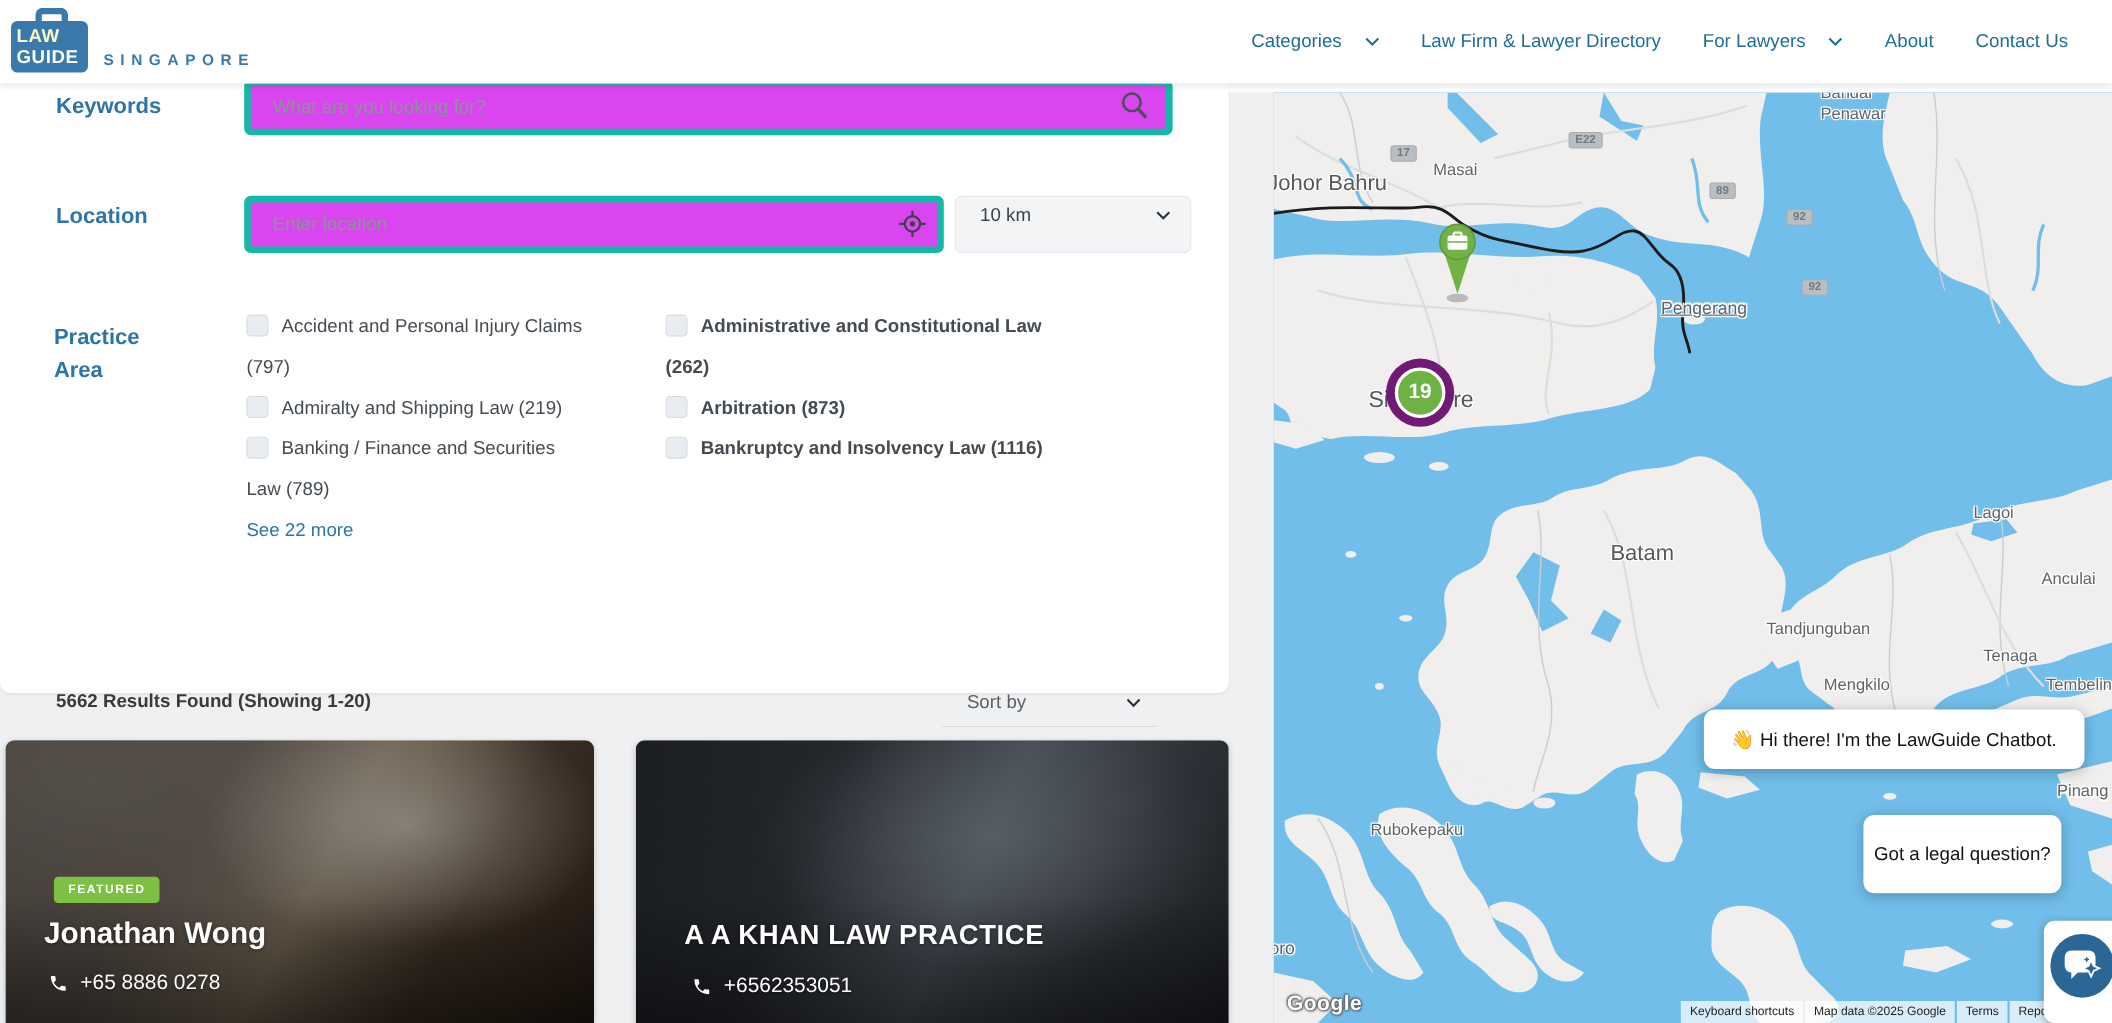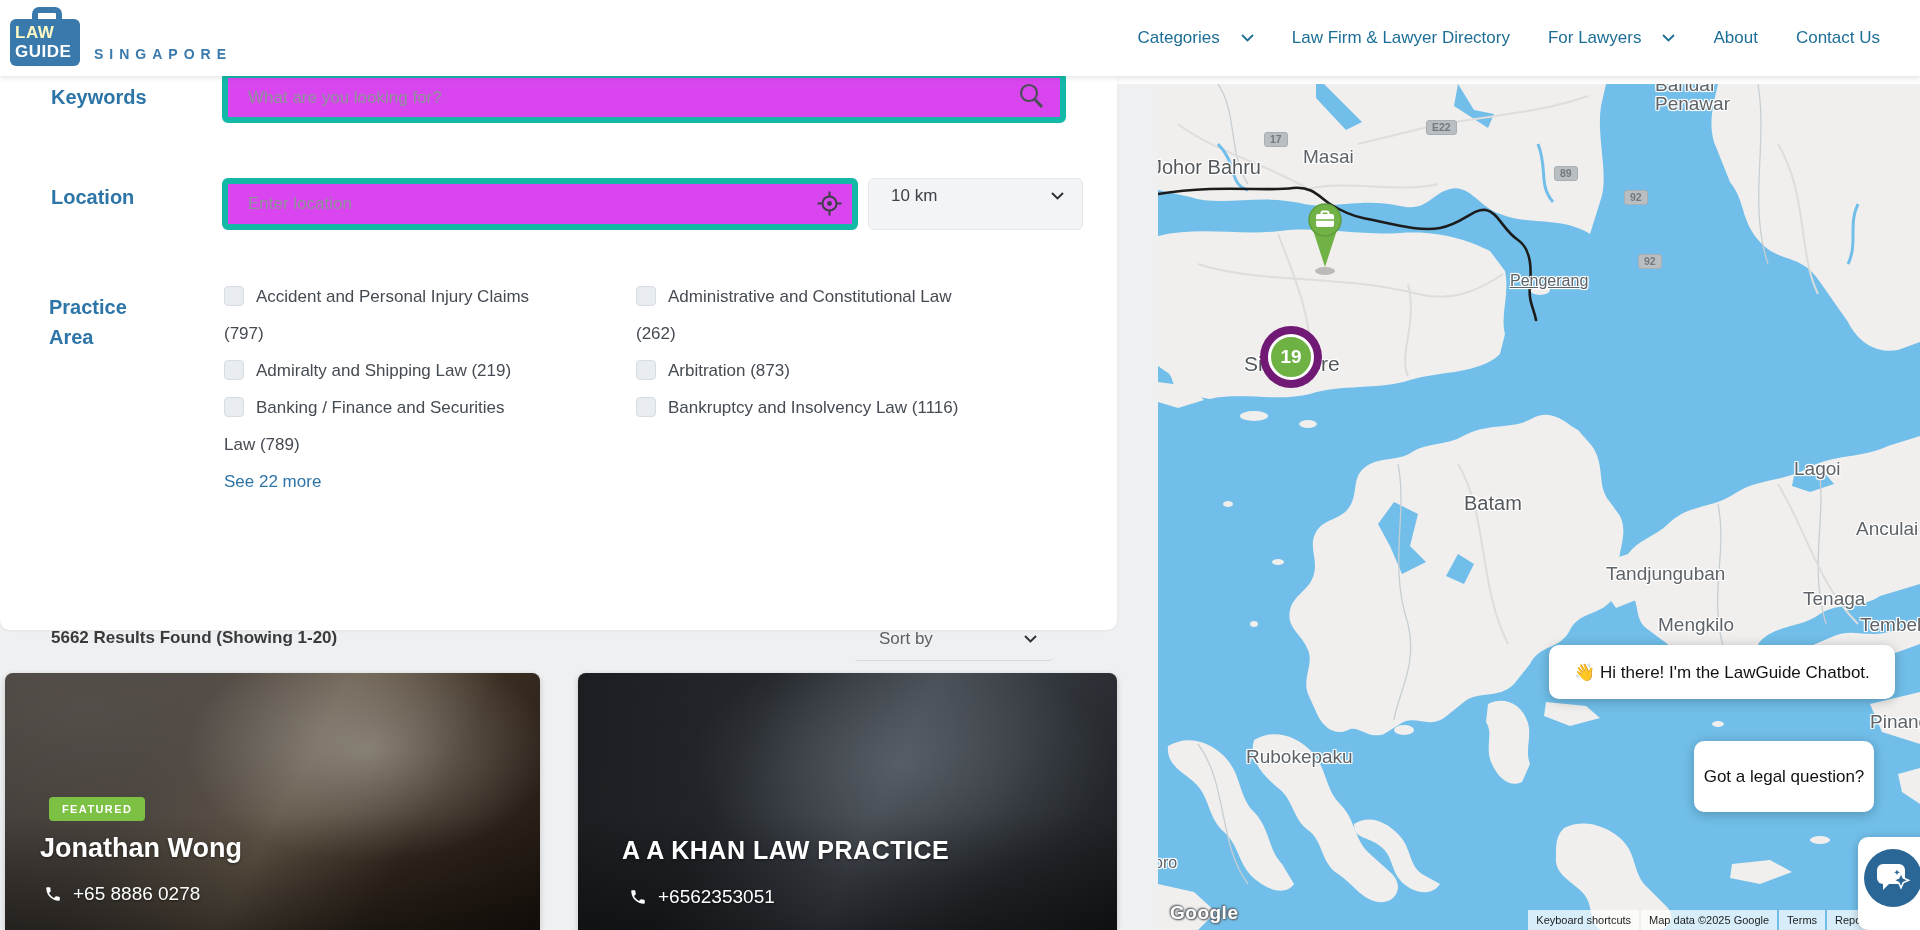--- a/index.html
+++ b/index.html
@@ -73,21 +73,21 @@
     color:#fff; font-size:19px; text-shadow:0 1px 2px rgba(0,0,0,.5); }
   .card2 .card-phone { left:51px; top:213px; }
 
   
   .map { position:absolute; left:1158px; top:84px; width:762px; height:846px;
     background:#70bee9; overflow:hidden; z-index:1; }
   .map svg.base { position:absolute; left:0; top:0; }
   .map-label { position:absolute; white-space:nowrap; z-index:3;
     text-shadow:-1px -1px 0 #fff,1px -1px 0 #fff,-1px 1px 0 #fff,1px 1px 0 #fff,0 0 3px #fff; }
   .lab-city { font-size:20px; font-weight:500; color:#53585d; }
-  .lab-town { font-size:19px; color:#5d6368; }
+  .lab-town { font-size:15px; color:#5d6368; }
   .roadbadge { position:absolute; background:#b9bec2; color:#73797d; border:1px solid #a9aeb2;
     font-size:10.5px; font-weight:bold; padding:0px 5px; border-radius:3px; line-height:13px; z-index:3; }
 
   .pin { position:absolute; left:150px; top:119px; width:34px; height:72px; z-index:6; }
   .cluster { position:absolute; left:102px; top:242px; width:62px; height:62px; border-radius:50%;
     background:#701a75; display:flex; align-items:center; justify-content:center; z-index:6; cursor:pointer; }
   .cluster-inner { width:46px; height:46px; border-radius:50%; background:#6fb244; border:3px solid #fff;
     display:flex; align-items:center; justify-content:center; color:#fff; font-size:19px; font-weight:bold; }
 
   .gattr { position:absolute; right:-16px; bottom:0; display:flex; gap:2px; z-index:8; }
@@ -325,21 +325,21 @@
       </label>
       <label class="pa-item">
         <span class="cb"></span><span>Admiralty and Shipping Law (219)</span>
       </label>
       <label class="pa-item">
         <span class="cb"></span><span>Banking / Finance and Securities Law (789)</span>
       </label>
       <span class="see-more">See 22 more</span>
     </div>
 
-    <div class="pa-col" style="left:636px; top:202px; width:348px;">
+    <div class="pa-col" style="left:605px; top:202px; width:348px;font-weight:bold;">
       <label class="pa-item">
         <span class="cb"></span><span>Administrative and Constitutional Law (262)</span>
       </label>
       <label class="pa-item">
         <span class="cb"></span><span>Arbitration (873)</span>
       </label>
       <label class="pa-item">
         <span class="cb"></span><span>Bankruptcy and Insolvency Law (1116)</span>
       </label>
     </div>

